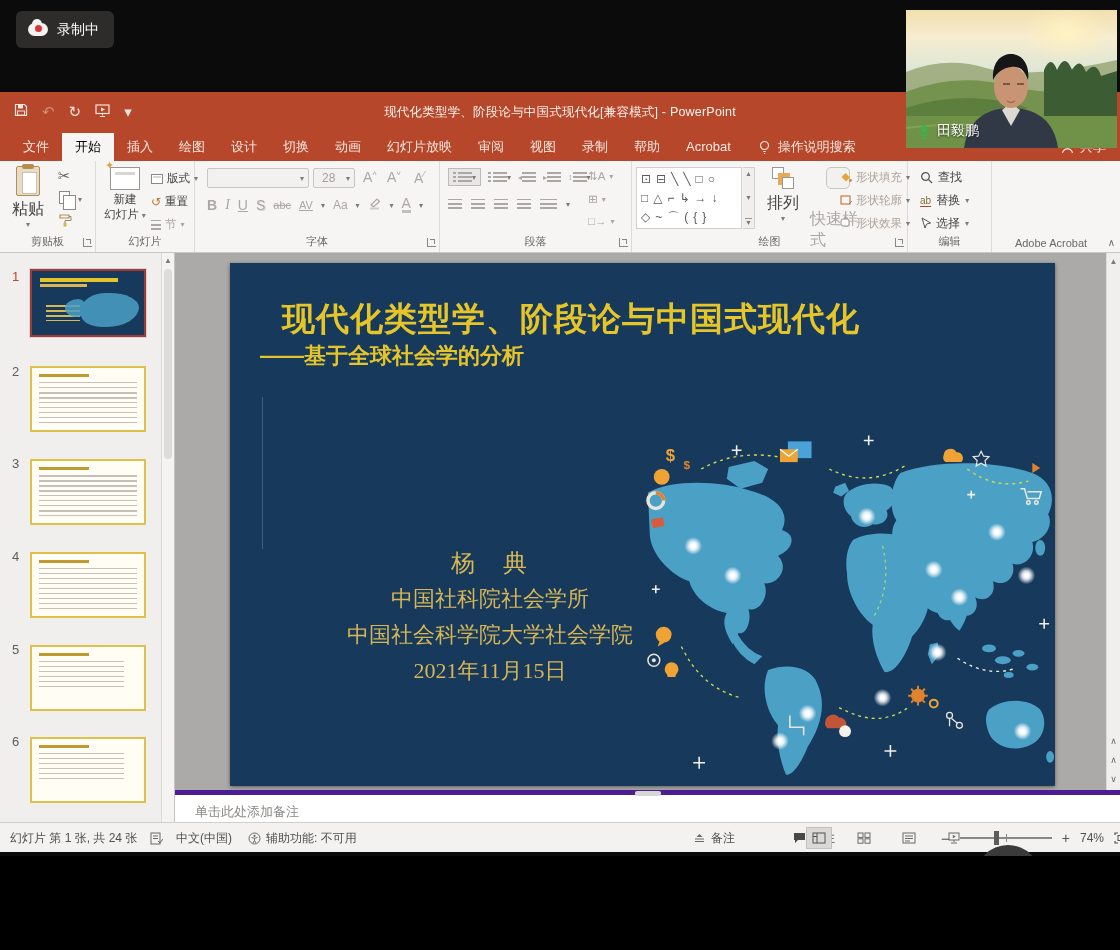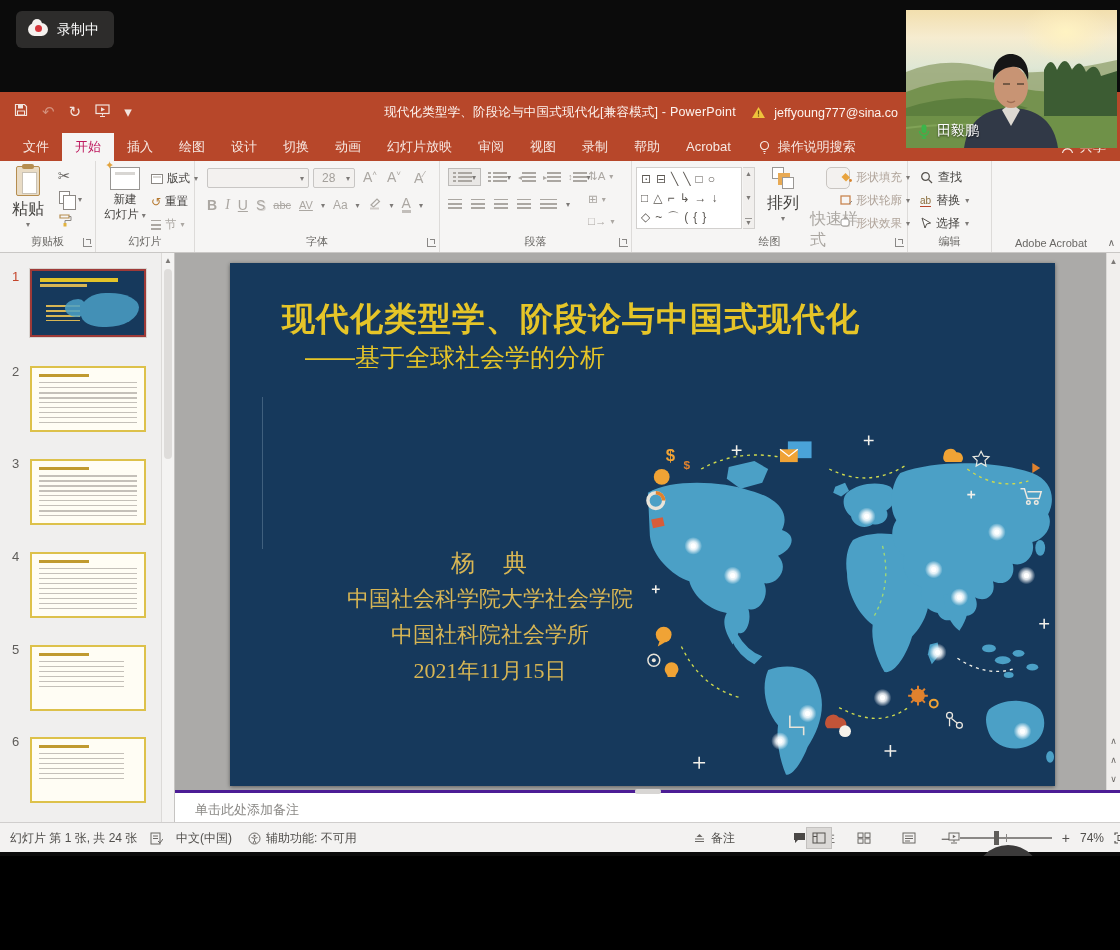--- a/index.html
+++ b/index.html
@@ -23,21 +23,21 @@
   .qat .qi { color:#f2e4de; font-size:15px; line-height:20px; }
   .qat .dim { color:#d3907c; }
   .tb-title { position:absolute; left:0; top:0; width:100%; height:41px; line-height:41px; text-align:center;
               color:#fdf3ef; font-size:12.5px; letter-spacing:.2px; }
   .tb-account { position:absolute; right:222px; top:0; height:41px; display:flex; align-items:center; gap:8px;
                 color:#fdf3ef; font-size:12.5px; }
 
   .tabsrow { position:absolute; left:0; top:41px; width:100%; height:28px; background:#b7472a;
              display:flex; align-items:stretch; padding-left:10px; }
   .tab { color:#f7e8e2; font-size:13px; line-height:28px; padding:0 13px; white-space:nowrap; }
-  .tab.active { background:#f6f5f4; color:#be185d; }
+  .tab.active { background:#f6f5f4; color:#000000; }
   .tellme { display:flex; align-items:center; gap:7px; margin-left:14px; color:#f7e8e2; font-size:13px; }
   .share-btn { position:absolute; right:14px; top:41px; height:28px; display:flex; align-items:center; gap:6px;
                color:#f7e8e2; font-size:13px; z-index:5; }
 
   
   .ribbon { position:absolute; left:0; top:69px; width:100%; height:92px; background:#f6f5f4;
             border-bottom:1px solid #c9c7c5; }
   .grp { position:absolute; top:0; height:91px; border-right:1px solid #dddbd9; }
   .grp-label { position:absolute; bottom:3px; left:0; width:100%; text-align:center; font-size:11px; color:#6a6865; }
   .launcher { position:absolute; right:3px; bottom:5px; width:9px; height:9px; border-left:1px solid #8a8886;
@@ -116,29 +116,29 @@
             background:repeating-linear-gradient(to bottom,#d8b654 0 2px,transparent 2px 5px); }
   .tscroll { position:absolute; right:0; top:0; width:13px; height:100%; background:#f4f3f2; border-left:1px solid #dcdad8; }
   .tscroll .up { position:absolute; top:3px; left:0; width:100%; text-align:center; font-size:8px; color:#7d7a77; }
   .tscroll .bar { position:absolute; top:16px; left:2px; width:8px; height:190px; background:#dedcda; border-radius:4px; }
 
   
   .slide { position:absolute; left:230px; top:10px; width:825px; height:523px; background:#16395c;
            box-shadow:0 1px 4px rgba(0,0,0,.45); overflow:hidden; }
   .sl-title { position:absolute; left:52px; top:34px; color:#e6c528; font-weight:800; font-size:33px;
               letter-spacing:1px; white-space:nowrap; }
-  .sl-sub { position:absolute; left:30px; top:78px; color:#e6c528; font-weight:400; font-size:25px; white-space:nowrap;margin-left:45px; }
+  .sl-sub { position:absolute; left:30px; top:78px; color:#e6c528; font-weight:700; font-size:22px; white-space:nowrap; }
   .sl-cursorline { position:absolute; left:32px; top:134px; width:1px; height:152px; background:#40607e; }
   .sl-author { position:absolute; left:55px; top:282px; width:410px; text-align:center; color:#d8b654;
                font-family:"Liberation Serif","DejaVu Serif",serif; font-size:22px; line-height:36px; }
   .sl-author .nm { font-size:24px; letter-spacing:2px; }
   .mapwrap { position:absolute; left:412px; top:166px; width:414px; height:356px; }
 
   
-  .notes { position:absolute; left:175px; bottom:0; width:945px; height:32px; background:#fff; border-top:3px solid #4c1d95; }
+  .notes { position:absolute; left:175px; bottom:0; width:945px; height:32px; background:#fff; border-top:5px solid #4c1d95; }
   .notes-handle { position:absolute; left:460px; top:-4px; width:26px; height:5px; background:#d8d6d4; border-radius:2px; }
   .notes-text { position:absolute; left:20px; top:8px; font-size:13px; color:#8a8885; }
   .vscroll { position:absolute; right:0; top:0; width:14px; height:537px; background:#f1efed; border-left:1px solid #dcdad8; }
   .vscroll .up { position:absolute; top:4px; width:100%; text-align:center; font-size:8px; color:#7d7a77; }
   .vscroll .nav { position:absolute; bottom:6px; width:100%; display:flex; flex-direction:column; align-items:center; gap:9px;
                   font-size:9px; color:#6b6865; }
 
   .statusbar { position:absolute; left:0; top:730px; width:100%; height:30px; background:#f3f2f1; border-top:1px solid #d0cecd;
                font-size:12px; color:#514f4c; }
   .sb { position:absolute; top:0; height:30px; display:flex; align-items:center; gap:5px; white-space:nowrap; }
@@ -187,28 +187,20 @@
         <span class="qi">
           <svg width="15" height="13" viewBox="0 0 15 13">
               <rect x="1" y="1" width="13" height="8.5" fill="none" stroke="#f2e4de" stroke-width="1.2"></rect>
               <path d="M6 3.2l4 2.2-4 2.2z" fill="#f2e4de"></path>
               <path d="M7.5 9.5v2M5 12.5h5" stroke="#f2e4de"></path>
             </svg>
         </span>
         <span class="qi arrow" style="color:#f2e4de">▾</span>
       </div>
       <div class="tb-title">现代化类型学、阶段论与中国式现代化[兼容模式] - PowerPoint</div>
-      <div class="tb-account">
-        <svg width="15" height="13" viewBox="0 0 15 13">
-            <path d="M7.5 1L14 12H1z" fill="#efc33c"></path>
-            <rect x="6.9" y="4.5" width="1.2" height="4" fill="#6b4e12"></rect>
-            <rect x="6.9" y="9.4" width="1.2" height="1.2" fill="#6b4e12"></rect>
-          </svg>
-        <span>jeffyoung777@sina.co</span>
-      </div>
     </div>
 
     <div class="tabsrow">
       <span class="tab">文件</span>
       <span class="tab active">开始</span>
       <span class="tab">插入</span>
       <span class="tab">绘图</span>
       <span class="tab">设计</span>
       <span class="tab">切换</span>
       <span class="tab">动画</span>
@@ -489,22 +481,22 @@
           <span class="bar"></span>
         </div>
       </div>
 
       <div class="slide">
         <div class="sl-title">现代化类型学、阶段论与中国式现代化</div>
         <div class="sl-sub">——基于全球社会学的分析</div>
         <div class="sl-cursorline"></div>
         <div class="sl-author">
           <div class="nm">杨　典</div>
+          <div>中国社科院社会学所</div>
           <div>中国社会科学院大学社会学院</div>
-          <div>中国社科院社会学所</div>
           <div>2021年11月15日</div>
         </div>
 
         <div class="mapwrap">
         <svg width="414" height="356" viewBox="0 0 420 360">
           <defs>
             <radialGradient id="dotg">
                   <stop offset="0" stop-color="#fff"></stop>
                   <stop offset="45%" stop-color="#fff" stop-opacity=".85"></stop>
                   <stop offset="100%" stop-color="#fff" stop-opacity="0"></stop>

